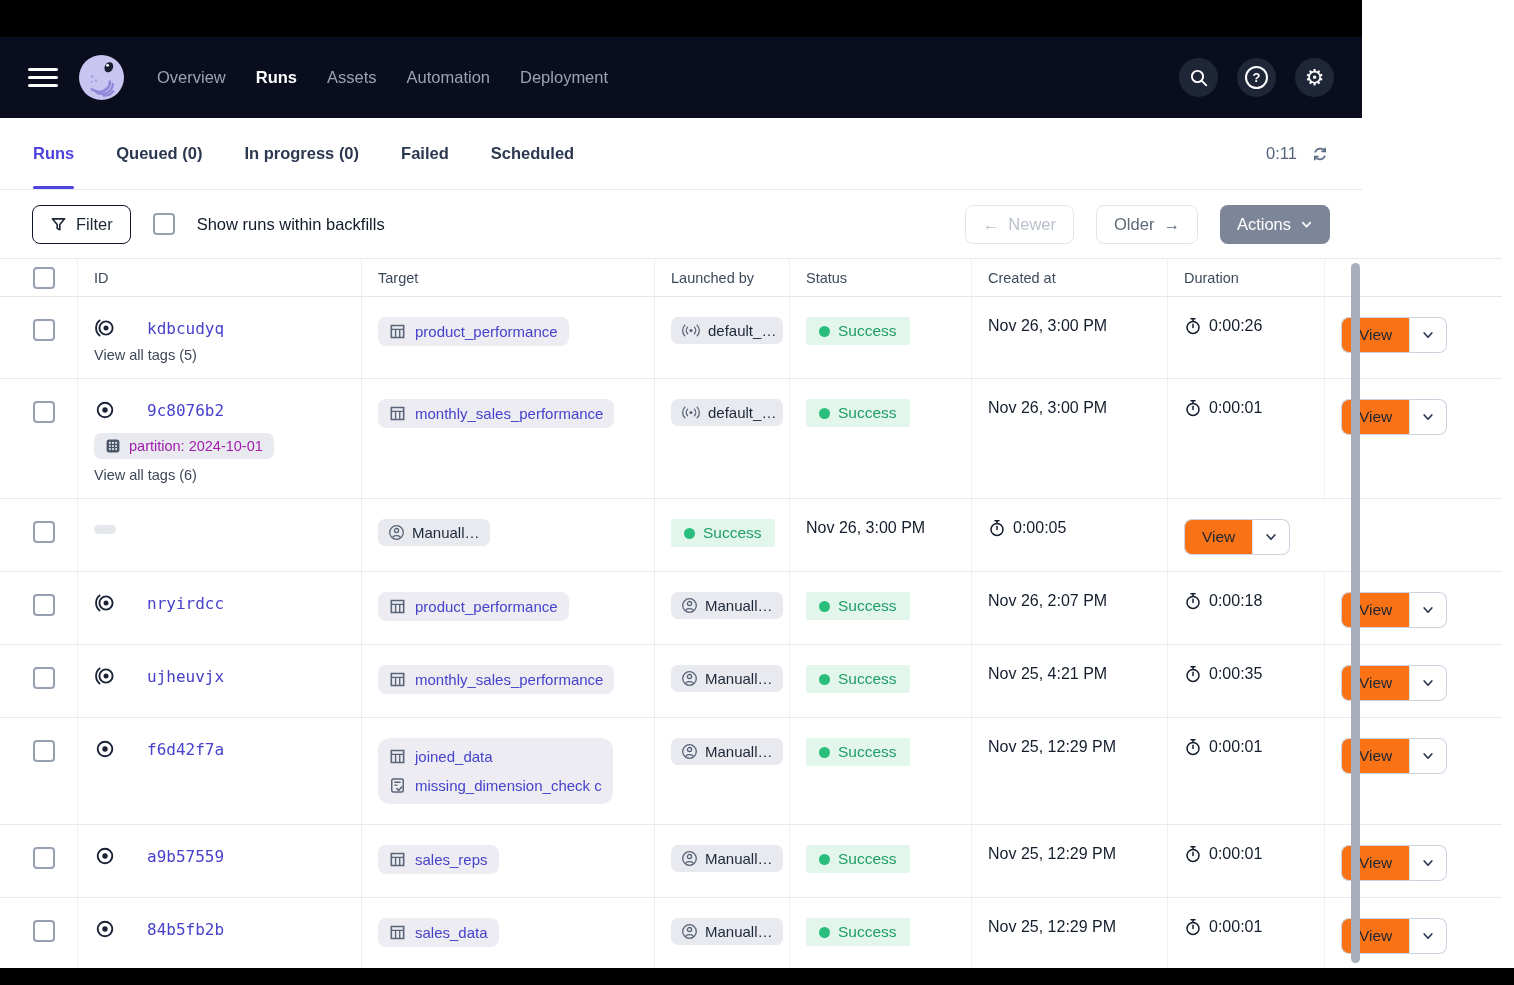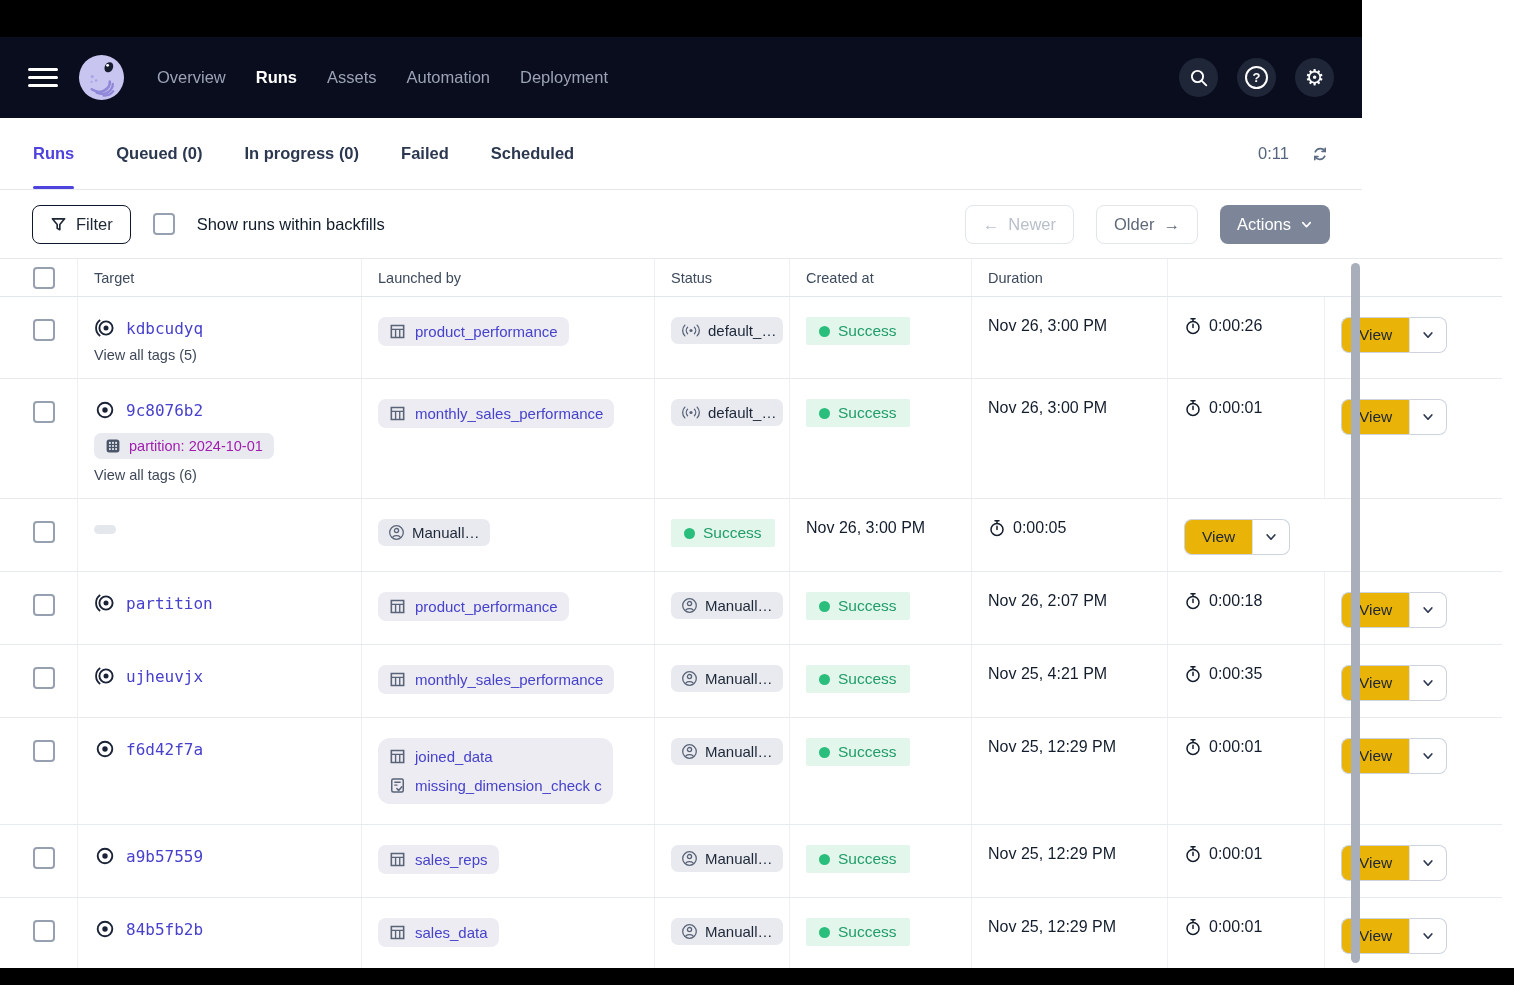--- a/index.html
+++ b/index.html
@@ -24,21 +24,21 @@
   .icon-btn { width:39px; height:39px; border-radius:50%; background:#1f2638; border:none; display:flex; align-items:center; justify-content:center; cursor:pointer; color:#fff; }
   .q-ring { width:23px; height:23px; border:2px solid #fff; border-radius:50%; display:flex; align-items:center; justify-content:center; font-size:13px; font-weight:700; color:#fff; }
   .gear-glyph { font-size:22px; line-height:1; color:#fff; }
 
   
   .tabs-row { height:72px; display:flex; align-items:stretch; padding:0 33px; border-bottom:1px solid #e5e8ec; background:#fff; }
   .tabs { display:flex; gap:42px; }
   .tab { position:relative; display:flex; align-items:center; font-size:16.5px; font-weight:700; color:#2c3850; cursor:pointer; background:none; border:none; font-family:inherit; }
   .tab.active { color:#4f43dd; }
   .tab.active::after { content:""; position:absolute; left:0; right:0; bottom:0; height:3px; background:#4f43dd; border-radius:2px; }
-  .tabs-right { margin-left:auto; display:flex; align-items:center; gap:22px; color:#55657e; font-size:16.5px; }
+  .tabs-right { margin-left:auto; display:flex; align-items:center; gap:14px; color:#55657e; font-size:16.5px; }
 
   
   .toolbar { height:68px; display:flex; align-items:center; padding:0 32px; gap:22px; background:#fff; }
   .filter-btn { display:flex; align-items:center; gap:9px; padding:9px 17px; background:#fff; border:1px solid #0f172a; border-radius:8px; font-size:16.5px; color:#1c2634; cursor:pointer; font-family:inherit; }
   .cb { width:22px; height:22px; border:2px solid #97a0b0; border-radius:4px; background:#fff; display:inline-block; cursor:pointer; flex:none; }
   .backfill-label { font-size:16.5px; color:#111c2b; }
   .toolbar-spacer { flex:1; }
   .pager-btn { display:flex; align-items:center; gap:9px; padding:9px 17px; background:#fff; border:1px solid #e2e6eb; border-radius:8px; font-size:16.5px; cursor:pointer; font-family:inherit; }
   .pager-btn.newer { color:#b9c0cb; }
   .pager-btn.older { color:#5d6878; }
@@ -50,42 +50,42 @@
   .grid-row > div { border-right:1px solid #eef0f4; min-width:0; }
   .grid-row > div:last-child { border-right:none; }
   .thead { border-top:1px solid #e6e9ee; border-bottom:1px solid #e3e7ec; height:39px; }
   .thead > div { display:flex; align-items:center; padding:0 16px; font-size:14.5px; color:#3d4a5c; }
   .thead .col-cb { padding-left:33px; }
   .trow { border-bottom:1px solid #e7eaee; }
   .trow > div { padding:20px 16px 14px; }
   .trow .cell-cb { padding:22px 0 0 33px; }
 
   .id-line { display:flex; align-items:center; gap:10px; }
-  .run-id { font-family:"DejaVu Sans Mono", monospace; font-size:16px; color:#4741cb; text-decoration:none; cursor:pointer; }
+  .run-id { font-family:"DejaVu Sans Mono", monospace; font-size:16px; color:#4741cb; text-decoration:none; cursor:pointer;margin-left:21px; }
   .tags-link { display:inline-block; margin-top:8px; font-size:14.5px; color:#3e4858; text-decoration:none; cursor:pointer; }
   .tag-pill { display:inline-flex; align-items:center; gap:8px; margin-top:12px; background:#e8eaef; border-radius:7px; padding:5px 11px; font-size:14.5px; color:#a21caf;text-align:center; }
 
   .target-pill { display:inline-flex; flex-direction:column; gap:12px; background:#ececf2; border-radius:8px; padding:6px 11px; max-width:245px; overflow:hidden; }
   .target-pill.multi { padding:10px 11px;border-radius:12px; }
   .target-line { display:flex; align-items:center; gap:9px; }
   .target-line span.t-label { font-size:15px; color:#4742cb; white-space:nowrap; }
   .placeholder-dash { display:inline-block; width:22px; height:9px; border-radius:4.5px; background:#e4e7eb; margin-top:6px; }
 
   .launch-pill { display:inline-flex; align-items:center; gap:7px; background:#e8eaef; border-radius:7px; padding:5px 10px; max-width:112px; overflow:hidden;text-align:right; }
   .launch-pill .l-label { font-size:15px; color:#1d2737; white-space:nowrap; }
 
   .status-pill { display:inline-flex; align-items:center; gap:8px; background:#e3f6ec; border-radius:2px; padding:5px 13px; }
   .status-dot { width:11px; height:11px; border-radius:50%; background:#2abe7c; }
   .status-label { font-size:15.5px; color:#1f9d68; }
 
   .created-text { font-size:16px; color:#131d2c; }
   .dur-line { display:flex; align-items:center; gap:7px; font-size:16px; color:#131d2c; }
 
   .view-split { display:inline-flex; }
-  .view-main { padding:8px 17px; background:#eab308; border:1px solid #ccd3de; border-right:none; border-radius:8px 0 0 8px; font-size:15.5px; color:#1c2634; cursor:pointer; font-family:inherit; }
+  .view-main { padding:8px 17px; background:#f97316; border:1px solid #ccd3de; border-right:none; border-radius:8px 0 0 8px; font-size:15.5px; color:#1c2634; cursor:pointer; font-family:inherit; }
   .view-chev { display:flex; align-items:center; padding:8px 11px; background:#fff; border:1px solid #ccd3de; border-left:1px solid #dde2e9; border-radius:0 8px 8px 0; cursor:pointer; }
 
   .partial-row { height:6px; border-bottom:1px solid #e7eaee; }
   .scroll-thumb { position:absolute; right:2px; top:263px; width:9px; height:700px; border-radius:5px; background:#a9afba; }
   svg { flex:none; display:block; }
 </style>
 </head>
 <body>
 
 <div class="page">
@@ -179,20 +179,21 @@
           <path d="M3 5 l4 4.4 4 -4.4" fill="none" stroke="#fff" stroke-width="1.8" stroke-linecap="round" stroke-linejoin="round"></path>
         </svg>
     </button>
   </div>
 
   <div class="tbl">
     <div class="grid-row thead" id="thead">
       <div class="col-cb">
           <span class="cb"></span>
         </div>
+    <div>ID</div>
         <div>Target</div>
         <div>Launched by</div>
         <div>Status</div>
         <div>Created at</div>
         <div>Duration</div>
         <div></div>
       </div>
     <div id="tbody">
         <div class="grid-row trow" style="min-height:80px">
     <div class="cell-cb"><span class="cb"></span></div>
@@ -373,21 +374,21 @@
     <div class="cell-cb"><span class="cb"></span></div>
     <div>
     <div class="id-line">
               <span>
                 <svg viewBox="0 0 22 22" width="22" height="22">
                   <path d="M6.2 3.1 A 9.6 9.6 0 0 0 6.2 18.9" fill="none" stroke="#1a2336" stroke-width="1.8"></path>
                   <circle cx="12" cy="11" r="6.6" fill="none" stroke="#1a2336" stroke-width="1.9"></circle>
                   <circle cx="12" cy="11" r="2.5" fill="#1a2336"></circle>
                 </svg>
               </span>
-              <a class="run-id">partition</a>
+              <a class="run-id">nryirdcc</a>
             </div>
 
     </div>
     <div><span class="target-pill">
               <span class="target-line">
                 <span>
                   <svg viewBox="0 0 16 16" width="17" height="17">
                     <path d="M2.2 2.4 h11.6 v11.2 h-11.6 z" fill="none" stroke="#5a6478" stroke-width="1.5"></path>
                     <path d="M2.2 6 h11.6 M6.2 6 v7.6 M10.1 6 v7.6" stroke="#5a6478" stroke-width="1.3" fill="none"></path>
                   </svg>

